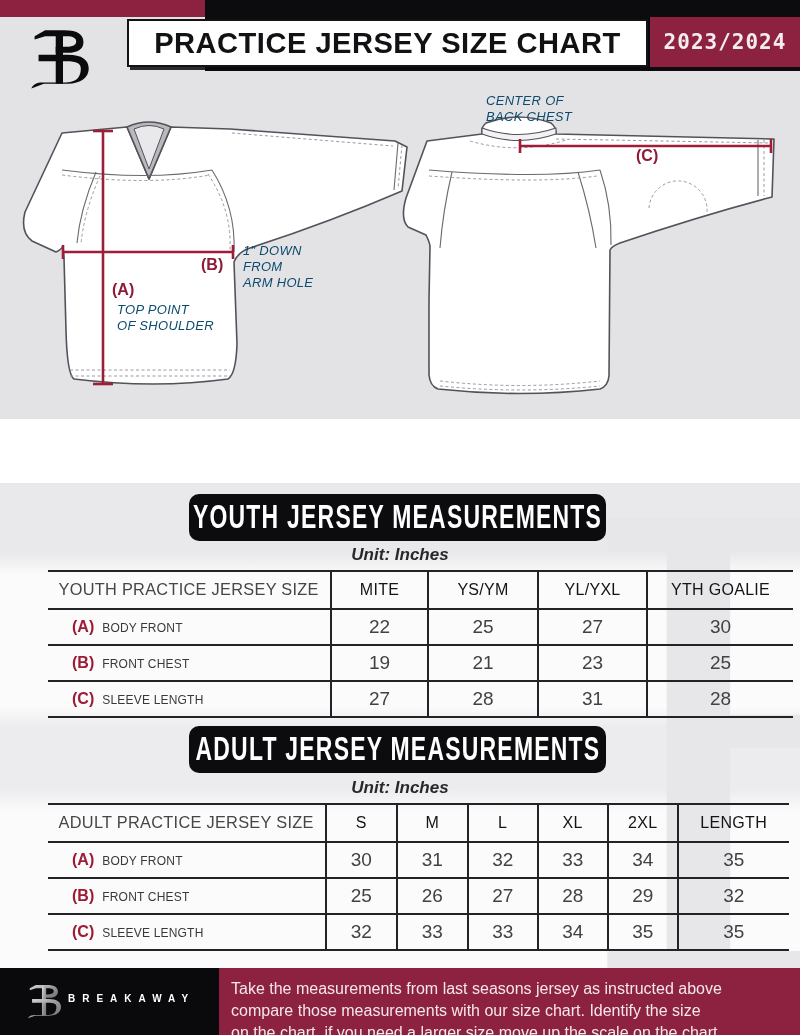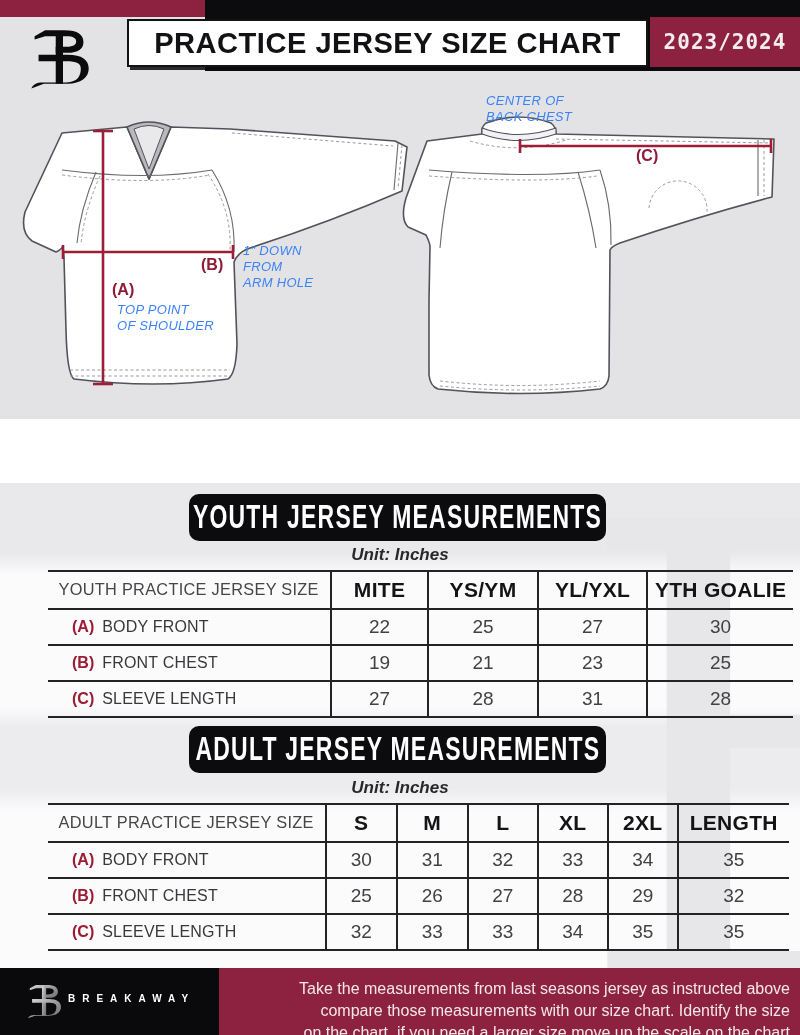--- a/index.html
+++ b/index.html
@@ -17,21 +17,21 @@
   .title-box span{font-size:30px;font-weight:bold;color:#121215;letter-spacing:.5px;
                   display:inline-block;transform:scaleX(.97);white-space:nowrap;}
   .season-box{position:absolute;left:650px;top:17px;width:150px;height:50px;background:#8D2240;z-index:3;
               display:flex;align-items:center;justify-content:center;}
   .season-box span{font-family:"DejaVu Sans Mono",monospace;font-weight:bold;font-size:21px;
                    color:#F5ECEF;letter-spacing:1px;white-space:nowrap;}
   .logo-top{position:absolute;left:28px;top:26px;width:66px;height:68px;z-index:3;}
 
   
   .diagram-svg{position:absolute;left:0;top:72px;width:800px;height:347px;z-index:2;}
-  .diag-label{position:absolute;z-index:4;color:#3b82f6;font-style:italic;font-size:13px;
+  .diag-label{position:absolute;z-index:4;color:#0c4a6e;font-style:italic;font-size:13px;
               line-height:16px;letter-spacing:.3px;font-weight:500;}
   .diag-tag{position:absolute;z-index:4;color:#8E1B38;font-weight:bold;font-size:16px;font-style:normal;}
   .diag-label span{display:block;}
 
   
   .notice{position:absolute;left:0;top:419px;width:800px;height:64px;background:#8D2240;z-index:2;
           display:flex;flex-direction:column;justify-content:center;text-align:center;}
   .notice div{color:#F1E3E8;font-size:19px;line-height:27px;}
 
   
@@ -55,29 +55,29 @@
   table.sizes th,table.sizes td{border-top:2px solid #232326;border-bottom:2px solid #232326;
         border-left:2px solid #232326;padding:0;text-align:center;vertical-align:middle;
         background:transparent;}
   table.sizes .c0{border-left:none;text-align:left;}
   .t-youth{top:87px;}
   .t-adult{top:320px;}
   tr.hrow{height:38px;}
   tr.drow{height:36px;}
   .hdr-label{font-size:17px;font-weight:normal;color:#464649;letter-spacing:.3px;padding-left:11px;
              display:inline-block;transform:scaleX(.96);transform-origin:left center;white-space:nowrap;}
-  .hdr-size{font-size:21px;font-weight:bold;color:#141416;letter-spacing:.3px;}
+  .hdr-size{font-size:16px;font-weight:normal;color:#141416;letter-spacing:.3px;}
   .tag{color:#9C1B35;font-weight:bold;font-size:16px;padding-left:24px;}
-  .rlabel{color:#39393C;font-size:16px;letter-spacing:.2px;padding-left:8px;}
+  .rlabel{color:#39393C;font-size:12px;letter-spacing:.2px;padding-left:8px;}
   .val{font-size:19px;color:#424245;margin-top:40px;}
 
   
   .footer{position:absolute;left:0;top:968px;width:800px;height:67px;background:#0A0A0C;z-index:5;}
   .footer-maroon{position:absolute;left:219px;top:0;width:581px;height:67px;background:#8D2240;
-                 padding:10px 10px 0 12px;text-align:right;}
+                 padding:10px 10px 0 12px;}
   .footer-maroon div{color:#F3E7EB;font-size:16px;line-height:22px;white-space:nowrap;}
   .logo-foot{position:absolute;left:26px;top:14px;width:38px;height:40px;}
   .brand{position:absolute;left:68px;top:25px;color:#FFFFFF;font-size:10px;font-weight:bold;
          letter-spacing:7px;white-space:nowrap;}
 </style>
 </head>
 <body>
 
 <div id="page">
 

